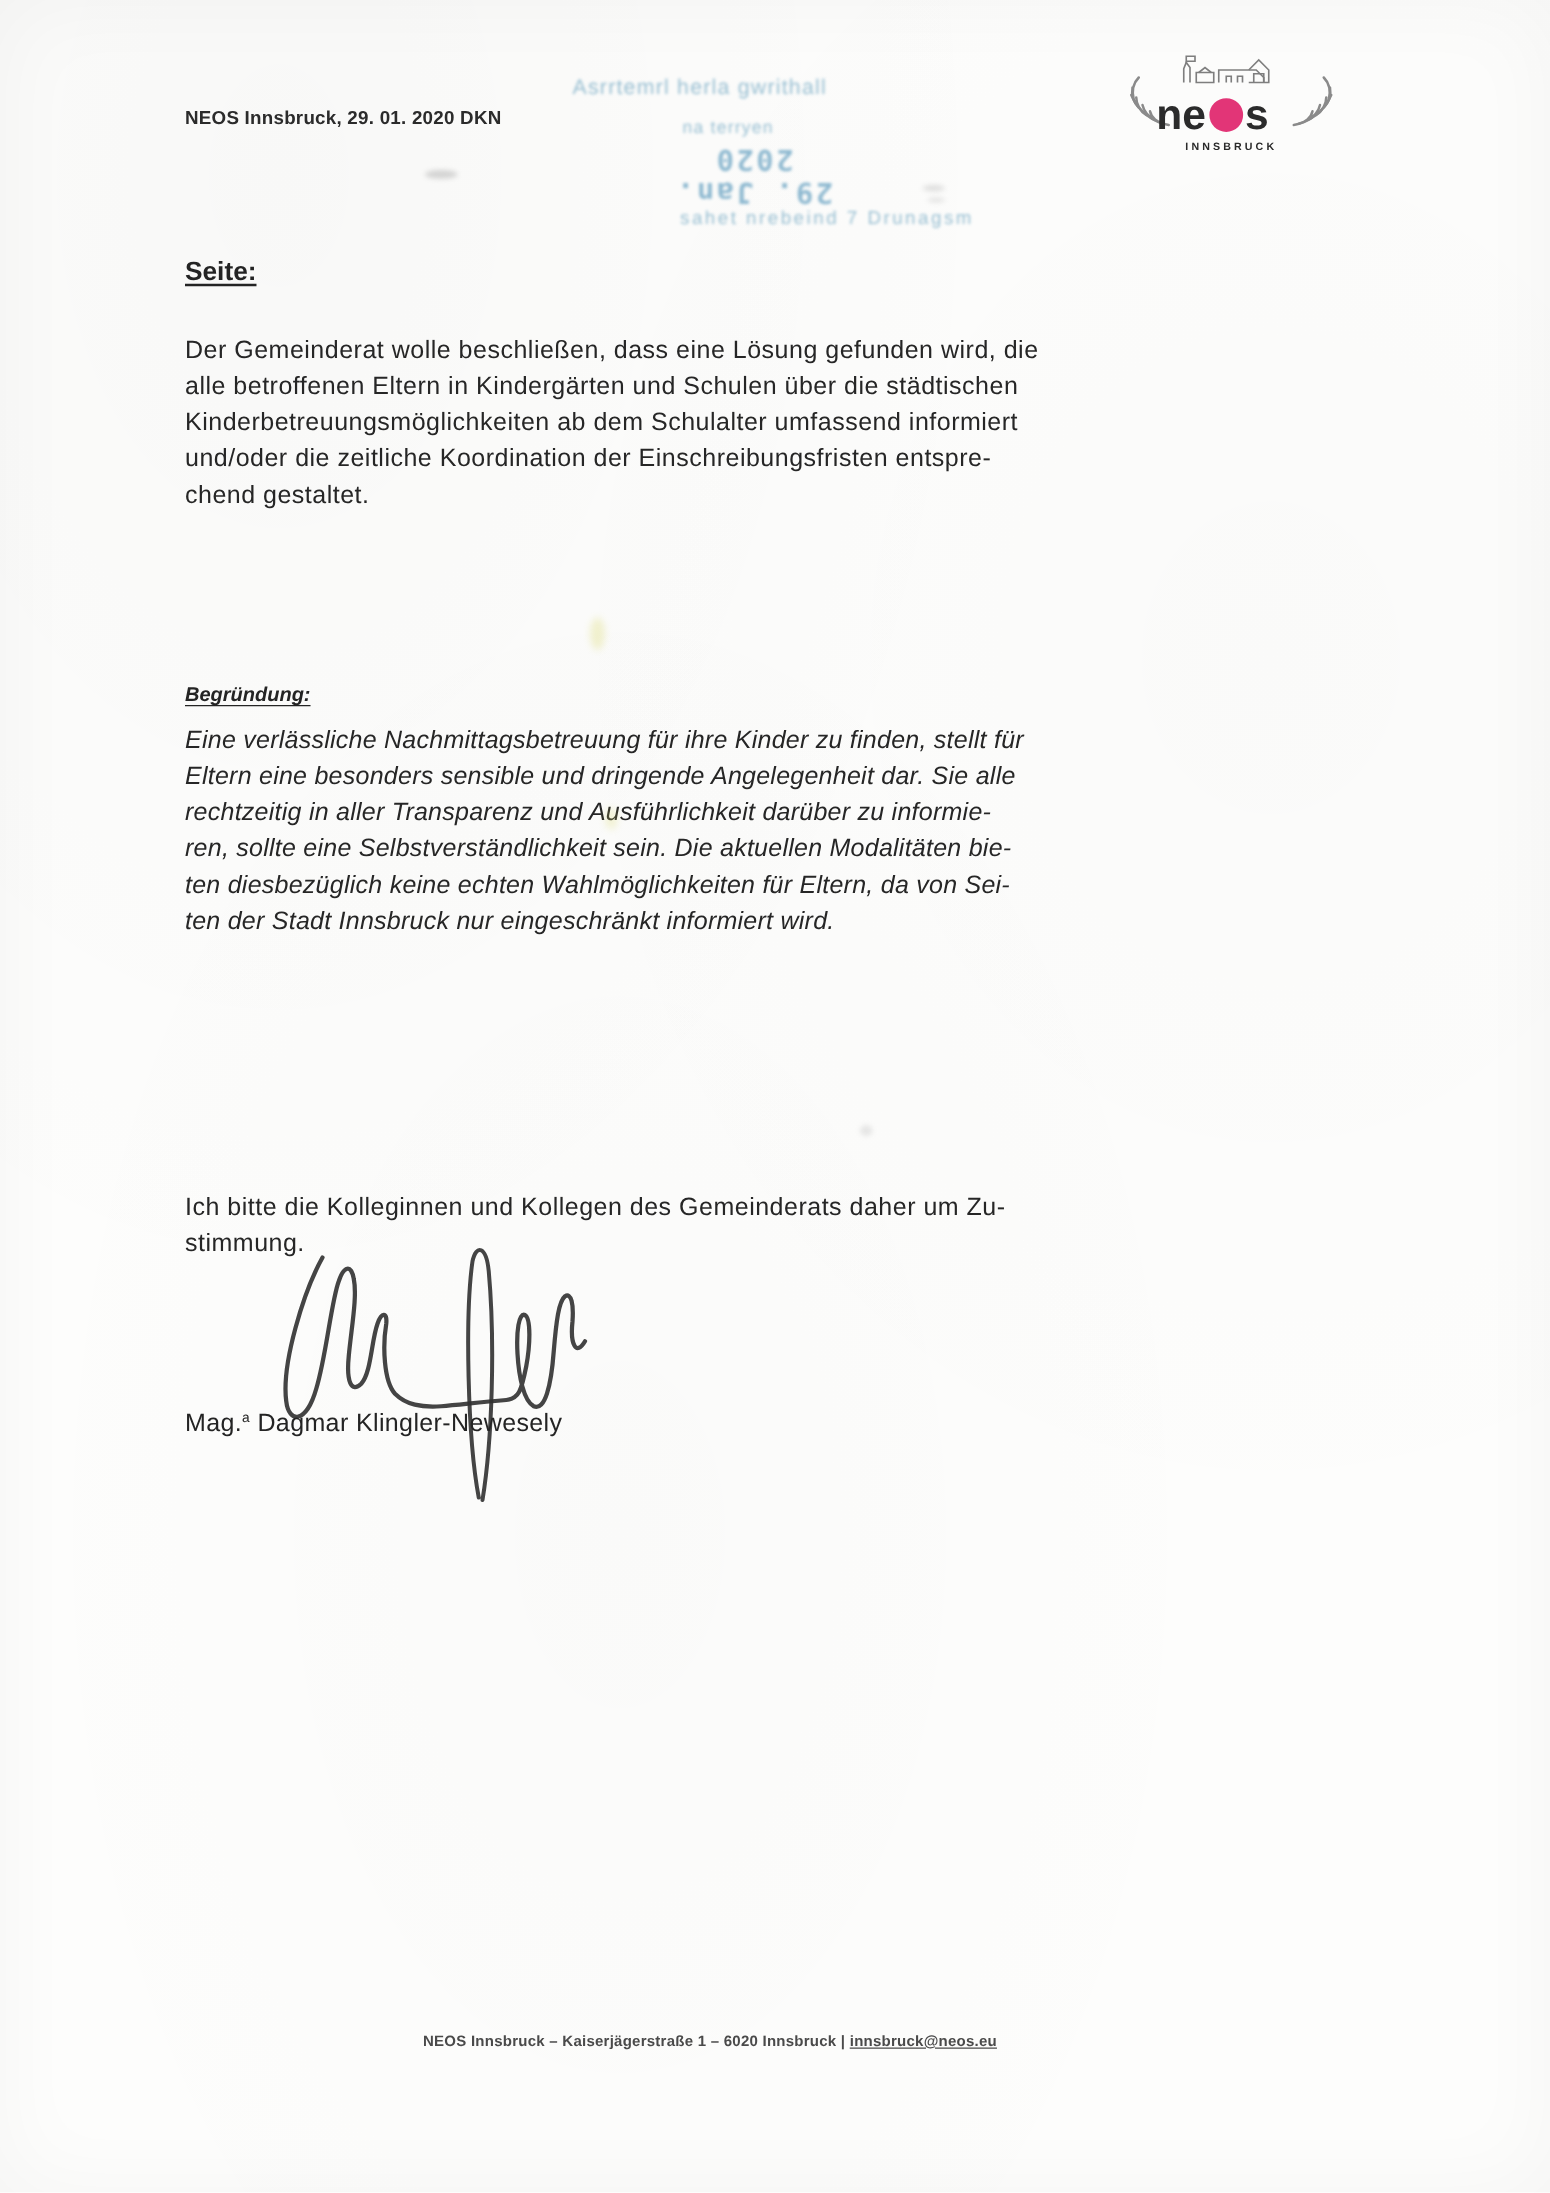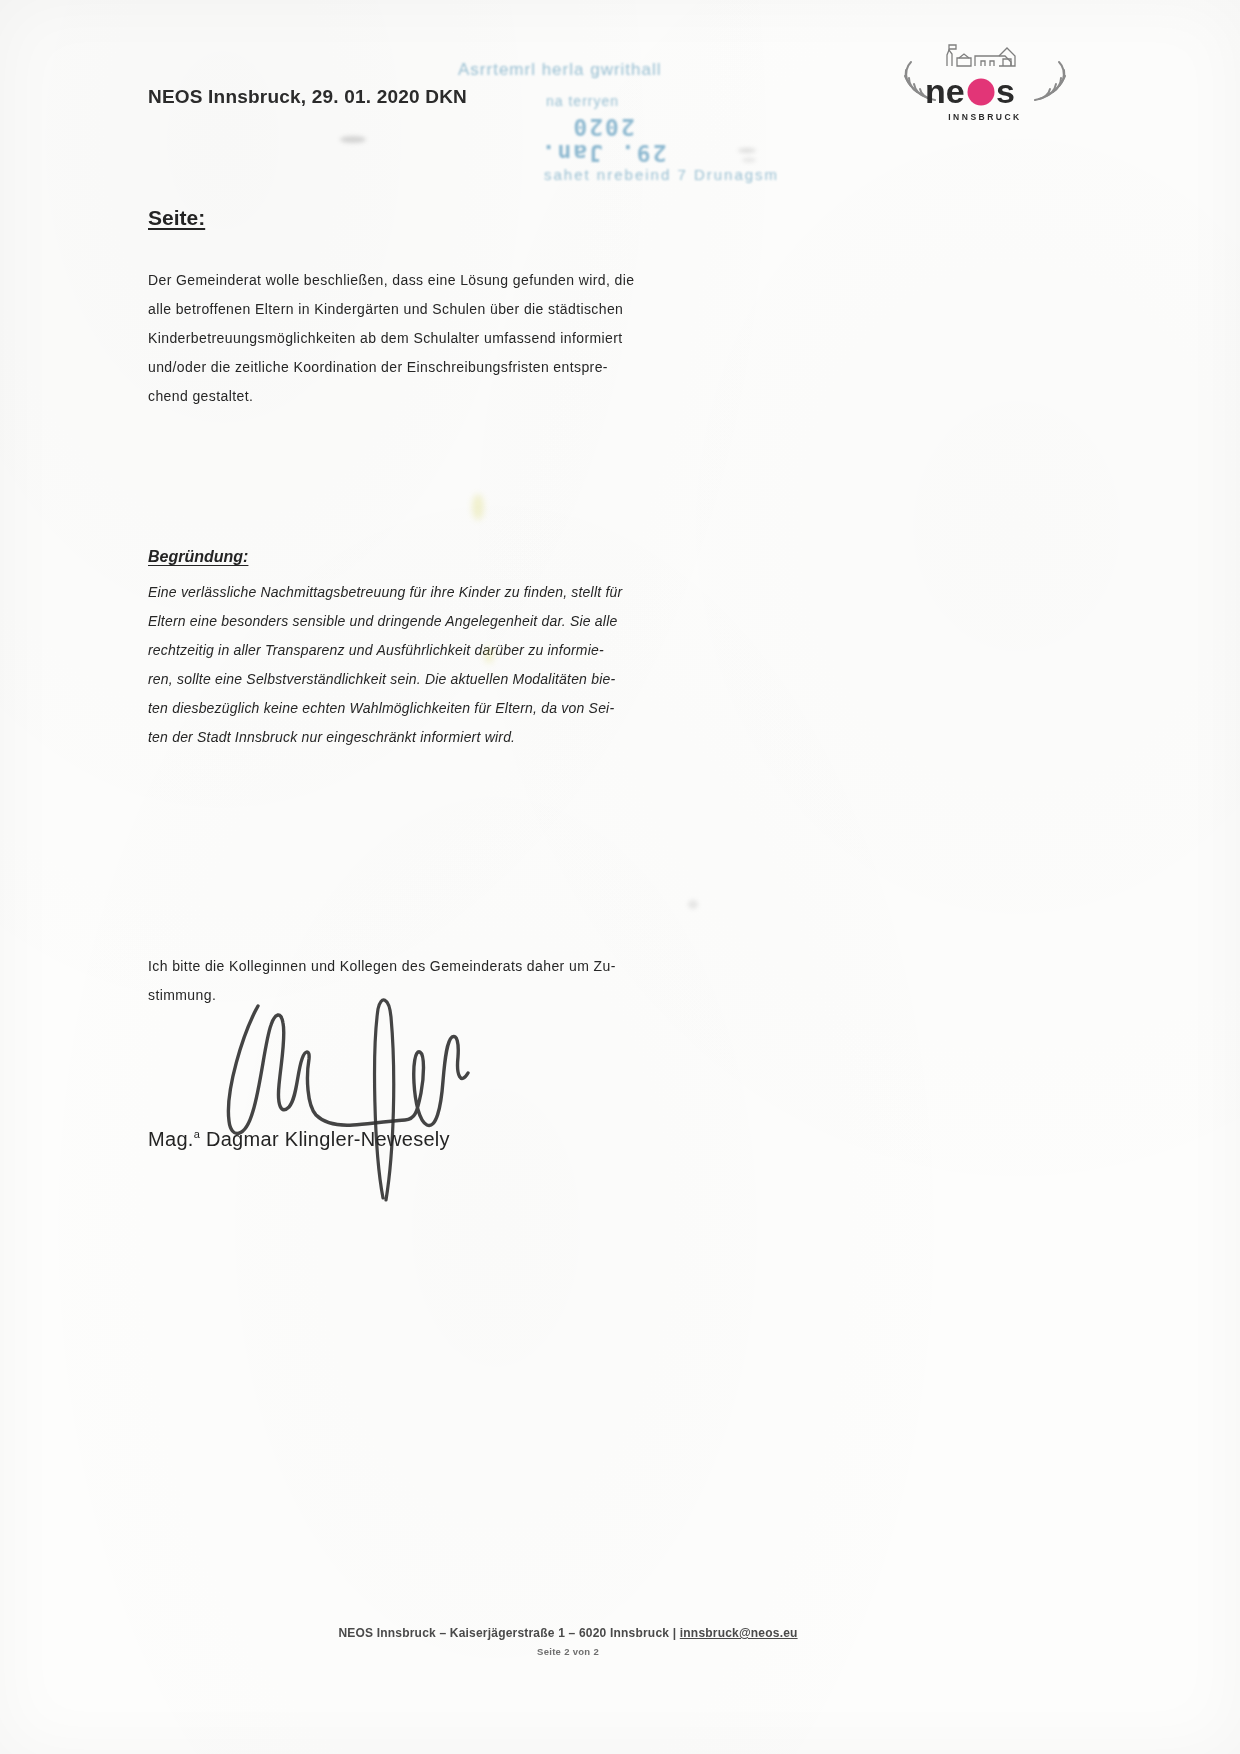--- a/index.html
+++ b/index.html
@@ -13,21 +13,21 @@
       radial-gradient(ellipse at 40% 70%, rgba(0,0,0,0.010), transparent 50%);
     box-shadow: inset 0 0 70px rgba(0,0,0,0.035);
     overflow:hidden;
     font-family:"Liberation Sans", sans-serif;
     color:#242424;
   }
   .scan{filter:blur(0.35px);}
   .abs{position:absolute;}
   .header-date{
     left:148px;top:86px;
-    font-size:19px;font-weight:600;letter-spacing:.2px;color:#2b2b2b;text-align:right;
+    font-size:15px;font-weight:600;letter-spacing:.2px;color:#2b2b2b;text-align:right;
   }
   
   .logo{left:895px;top:42px;width:180px;height:86px;}
   
   .stamp{color:#86b4cb;filter:blur(1.15px);opacity:.85;}
   .stamp-l1{left:458px;top:60px;font-size:17px;letter-spacing:1px;}
   .stamp-l2{left:546px;top:93px;font-size:14px;letter-spacing:1px;}
   .stamp-date{
     left:518px;top:114px;width:170px;
     font-family:"DejaVu Sans Mono", monospace;
@@ -36,21 +36,21 @@
   }
   .stamp-l4{left:544px;top:166px;font-size:15px;letter-spacing:2px;}
   
   .h-antrag{
     left:148px;top:206px;
     font-size:21px;font-weight:bold;
     text-decoration:underline;text-decoration-thickness:2px;text-underline-offset:3px;
   }
   .body-text{
     left:148px;width:860px;
-    font-size:14px;line-height:29px;letter-spacing:.4px;
+    font-size:20px;line-height:29px;letter-spacing:.4px;
     white-space:pre-line;color:#262626;
   }
   .p-antrag{top:266px;}
   .h-begr{
     left:148px;top:548px;
     font-size:16px;font-style:italic;font-weight:700;
     text-decoration:underline;text-underline-offset:3px;
   }
   .p-begr{top:578px;font-style:italic;letter-spacing:.2px;}
   .p-closing{top:952px;}
@@ -141,21 +141,20 @@
     <path fill="none" stroke="#303030" stroke-width="3.2" stroke-linecap="round" opacity="0.9" d="M178,205 C169,158 167,58 173,16 C176,2 184,4 186,24 C191,80 189,158 181,207"></path>
   </svg>
 
   <div class="abs name-line scan">
     <span>Mag.</span><sup>a</sup><span> Dagmar Klingler-Newesely</span>
   </div>
 
   <div class="abs footer scan">
     <span>NEOS Innsbruck – Kaiserjägerstraße 1 – 6020 Innsbruck | </span><a href="#">innsbruck@neos.eu</a>
   </div>
-  <div class="abs page-num scan">Seite 2 von 2</div>
 
   <div class="spot spot1"></div>
   <div class="spot spot2"></div>
   <div class="spot spot2b"></div>
   <div class="spot spot3"></div>
   <div class="spot spot4"></div>
   <div class="spot spot5"></div>
 
 </div>
 

